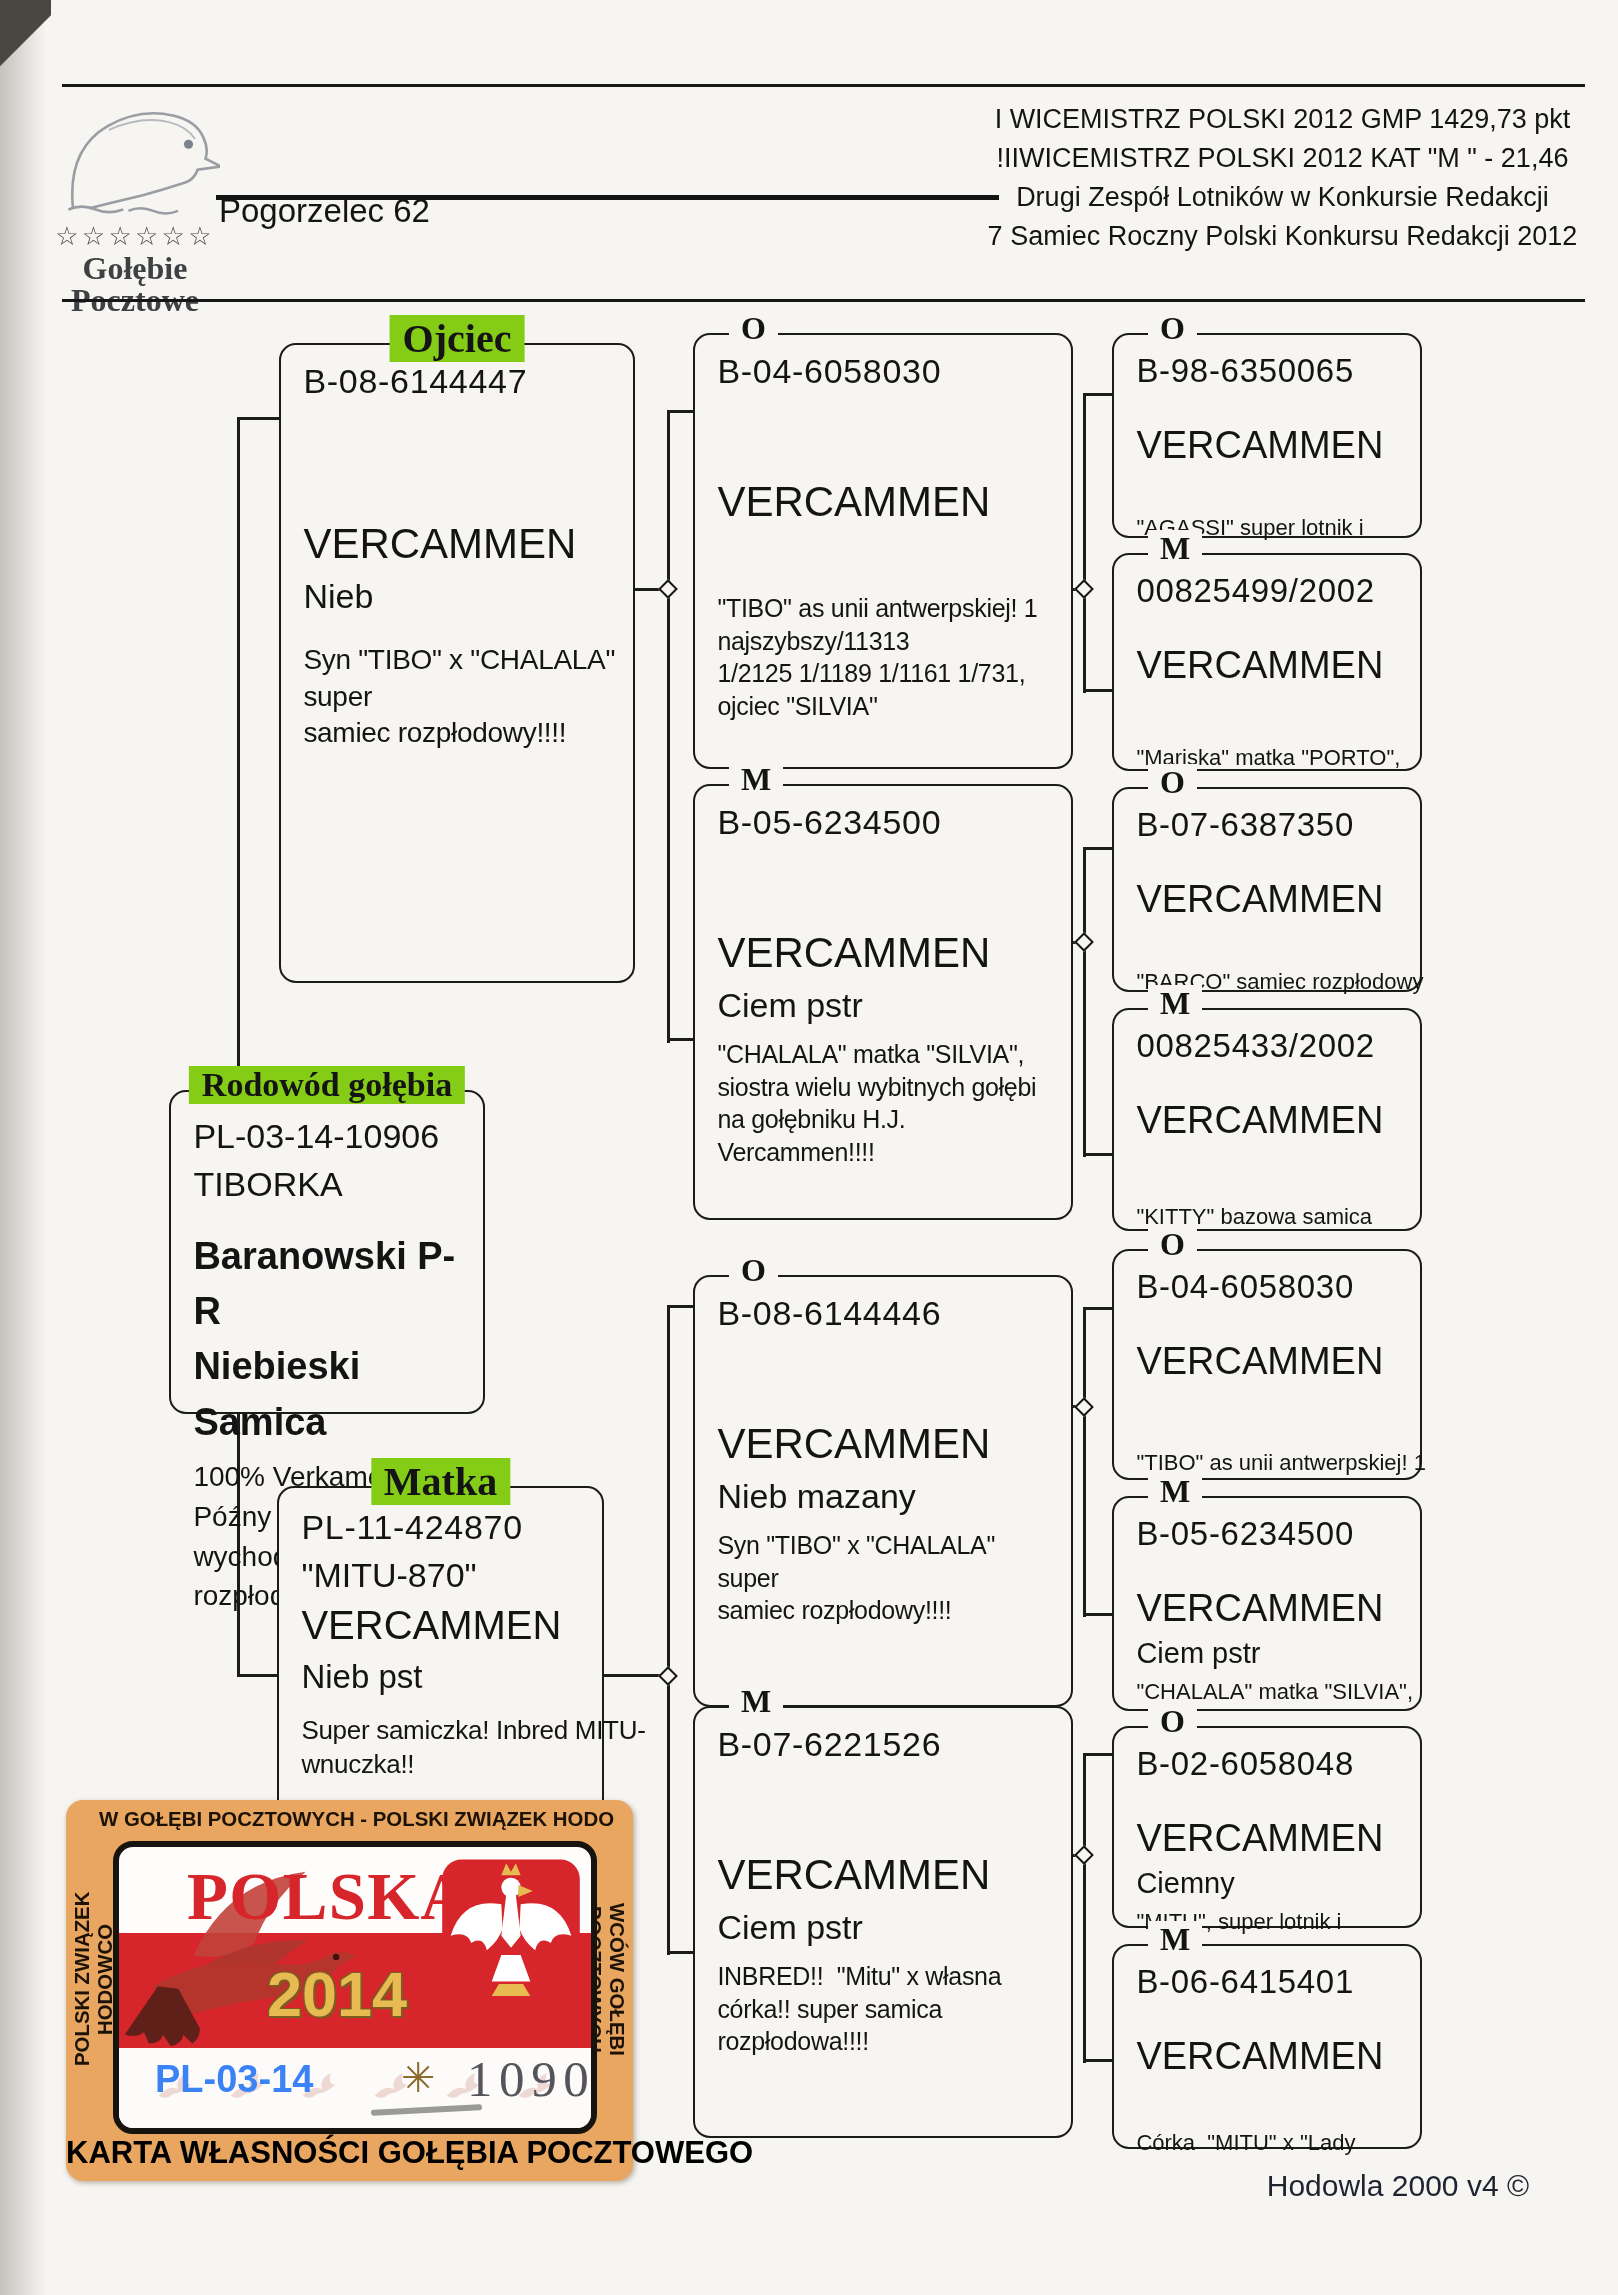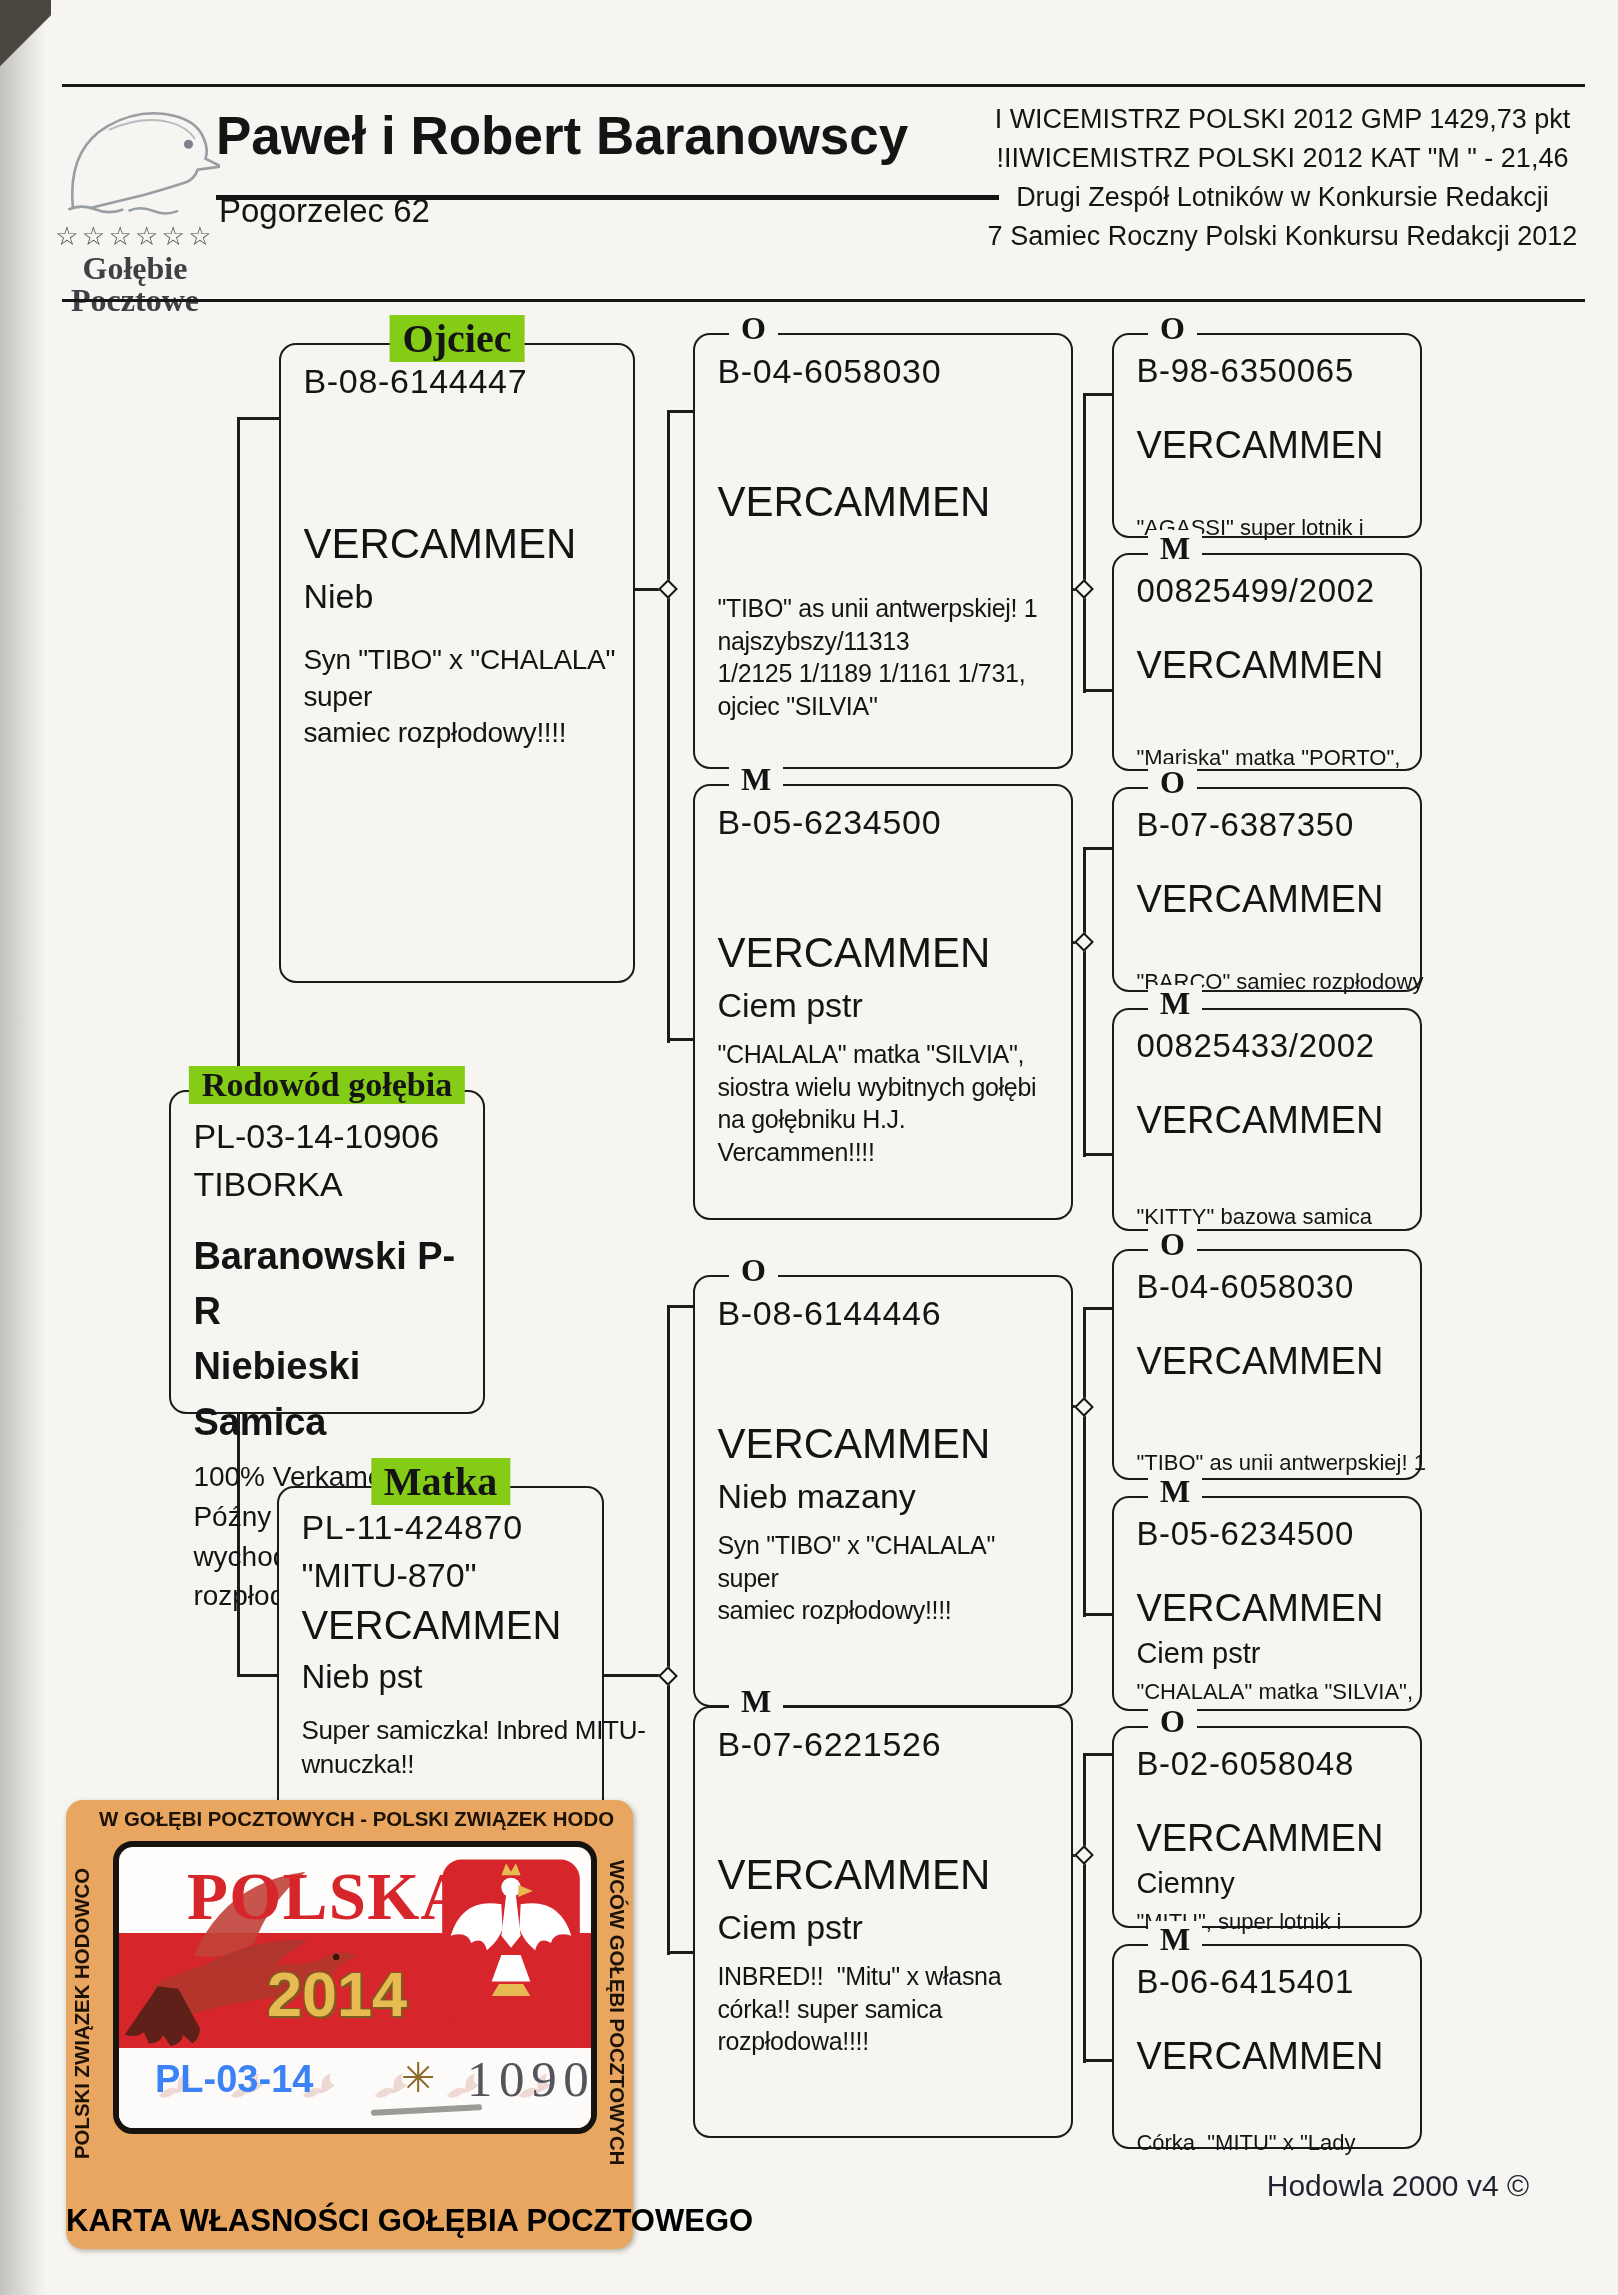--- a/index.html
+++ b/index.html
@@ -49,21 +49,21 @@
   .g2 .name{margin-top:87px;} .g2 .clr{margin-top:9.2px;} .g2 .desc{margin-top:13px;}
   .g2.noclr .desc{margin-top:66px;}
   .g3 .ring{font-size:33px;} .g3 .name{font-size:38px;margin-top:34px;}
   .g3 .clr{font-size:29px;margin-top:6.6px;} .g3 .desc{font-size:22px;margin-top:47px;letter-spacing:0;}
   .g3.hasclr .desc{margin-top:8px;}
   
   .cline{position:absolute;background:#1c1c1c;z-index:1;}
   .cdiam{position:absolute;width:10px;height:10px;border:2px solid #161616;background:#f6f5f1;
         transform:translate(-50%,-50%) rotate(45deg);z-index:1;}
   
-  .sticker{position:absolute;left:66px;top:1800px;width:567px;height:449px;background:#e8a661;
+  .sticker{position:absolute;left:66px;top:1800px;width:567px;height:381px;background:#e8a661;
         border-radius:17px;z-index:5;box-shadow:1.3px 2px 5.3px rgba(70,50,20,.35);}
   .stk-top{position:absolute;top:8px;left:33px;right:33px;text-align:center;font-weight:bold;
         font-size:20.4px;color:#1c1206;white-space:nowrap;}
   .stk-left{position:absolute;left:5.3px;top:40px;bottom:63px;writing-mode:vertical-rl;
         transform:rotate(180deg);text-align:center;font-weight:bold;font-size:20.4px;color:#1c1206;}
   .stk-right{position:absolute;right:5.3px;top:40px;bottom:63px;writing-mode:vertical-rl;
         text-align:center;font-weight:bold;font-size:20.4px;color:#1c1206;}
   .stk-frame{position:absolute;left:47px;top:41px;width:472px;height:281px;background:#fefdfc;
         border:6px solid #17130e;border-radius:20px;overflow:hidden;}
   .band-red{position:absolute;left:0;top:86px;width:100%;height:115px;background:#d6252b;}
@@ -97,21 +97,20 @@
   <div class="rule" style="left:62px;top:84px;width:1523px;"></div>
   <svg class="logo-svg" viewBox="0 0 240 190">
     <path d="M15 172 Q6 82 68 46 Q118 18 168 30 Q204 38 215 64 Q223 82 218 96 L242 108 L206 113 Q201 128 186 133 Q152 144 122 152 Q80 162 40 172" fill="none" stroke="#989ea3" stroke-width="4"></path>
     <path d="M70 52 Q120 30 162 40 Q190 47 202 66" fill="none" stroke="#b6bbbf" stroke-width="3"></path>
     <circle cx="192" cy="74" r="7" fill="#7c8389"></circle>
     <path d="M8 174 q20 -9 42 0 q20 8 42 0 M100 176 q18 -8 38 0 q18 8 38 0" fill="none" stroke="#989ea3" stroke-width="4"></path>
   </svg>
   <div class="logo-stars">☆☆☆☆☆☆</div>
   <div class="logo-t1">Gołębie</div>
   <div class="logo-t2">Pocztowe</div>
-  <h1 class="page-title">Paweł i Robert Baranowscy</h1>
   <div class="title-underline"></div>
   <div class="address">Pogorzelec 62</div>
   <div class="ach">
     <div>I WICEMISTRZ POLSKI 2012 GMP 1429,73 pkt</div>
     <div>!IIWICEMISTRZ POLSKI 2012 KAT "M " - 21,46</div>
     <div>Drugi Zespół Lotników w Konkursie Redakcji</div>
     <div>7 Samiec Roczny Polski Konkursu Redakcji 2012</div>
   </div>
   <div class="rule" style="left:62px;top:299px;width:1523px;"></div>
 

